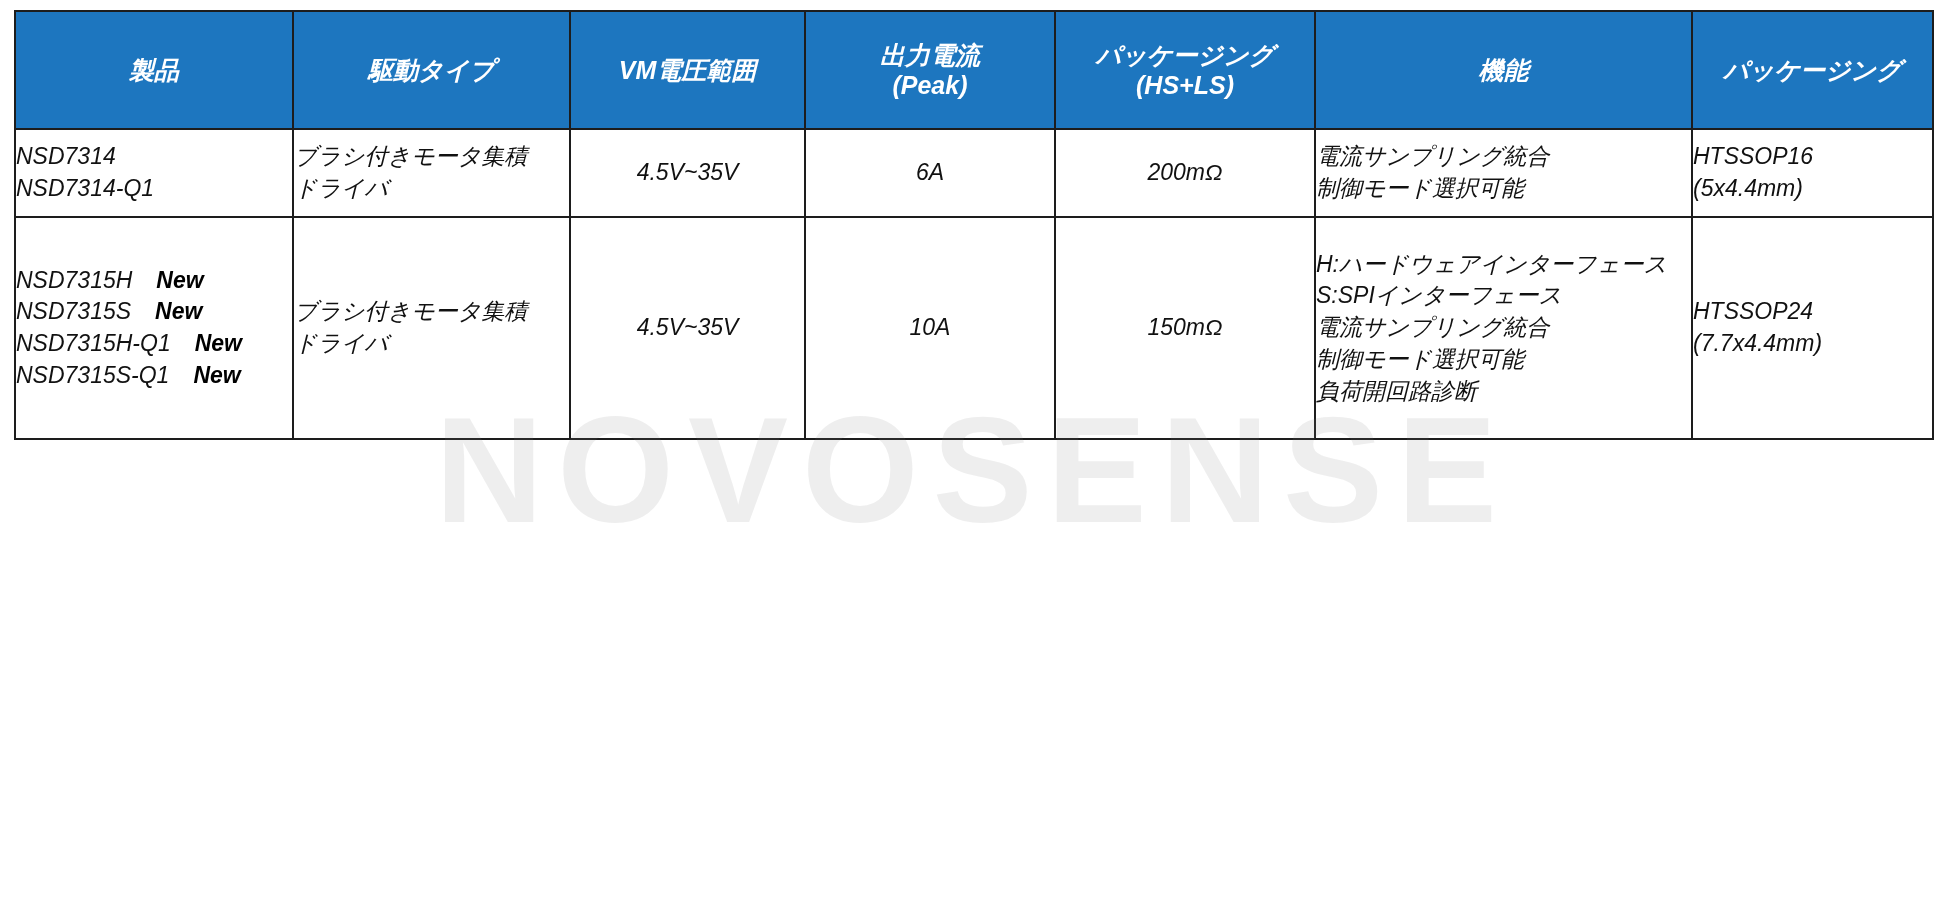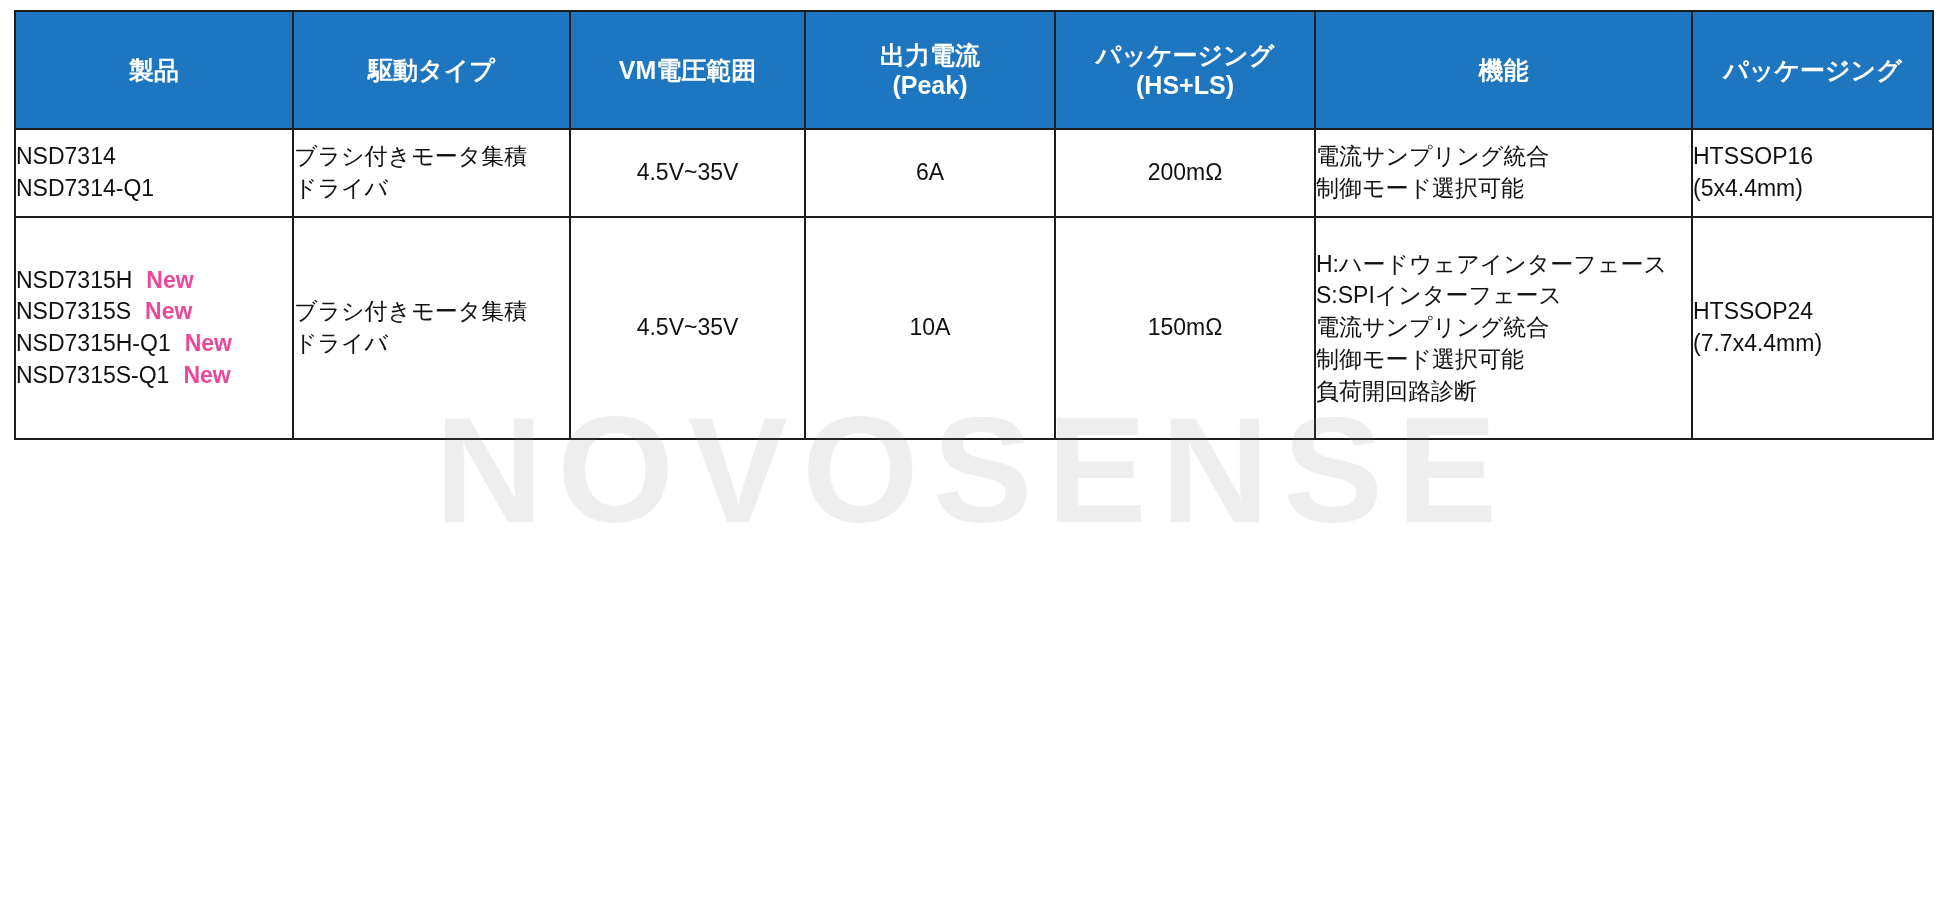--- a/index.html
+++ b/index.html
@@ -41,20 +41,21 @@
     font-family: "Liberation Sans", sans-serif;
     white-space: nowrap;
     transform: translateY(10px);
   }
   table.spec {
     border-collapse: collapse;
     table-layout: fixed;
     width: 1918px;
     position: relative;
     z-index: 2;
+    font-style: italic;
   }
   table.spec th, table.spec td {
     border: 2px solid #1d1d1d;
     vertical-align: middle;
     padding: 0;
   }
   table.spec thead th {
     background: #1d76bf;
     color: #ffffff;
     font-weight: bold;
@@ -83,23 +84,23 @@
   }
   td.center {
     text-align: center;
     padding: 10px 6px;
   }
   .prod-line {
     white-space: nowrap;
     display: block;
   }
   .new-badge {
-    color: #ec4899;
+    color: #000000;
     font-weight: bold;
-    margin-left: 14px;
+    margin-left: 24px;
   }
   .feature-line, .pkg-line, .drive-line {
     display: block;
     white-space: nowrap;
   }
   tr.row-h-1 td { height: 86px; }
   tr.row-h-2 td { height: 86px; }
   tr.row-h-3 td { height: 86px; }
   tr.row-h-4 td { height: 86px; }
   tr.row-h-5 td { height: 86px; }

